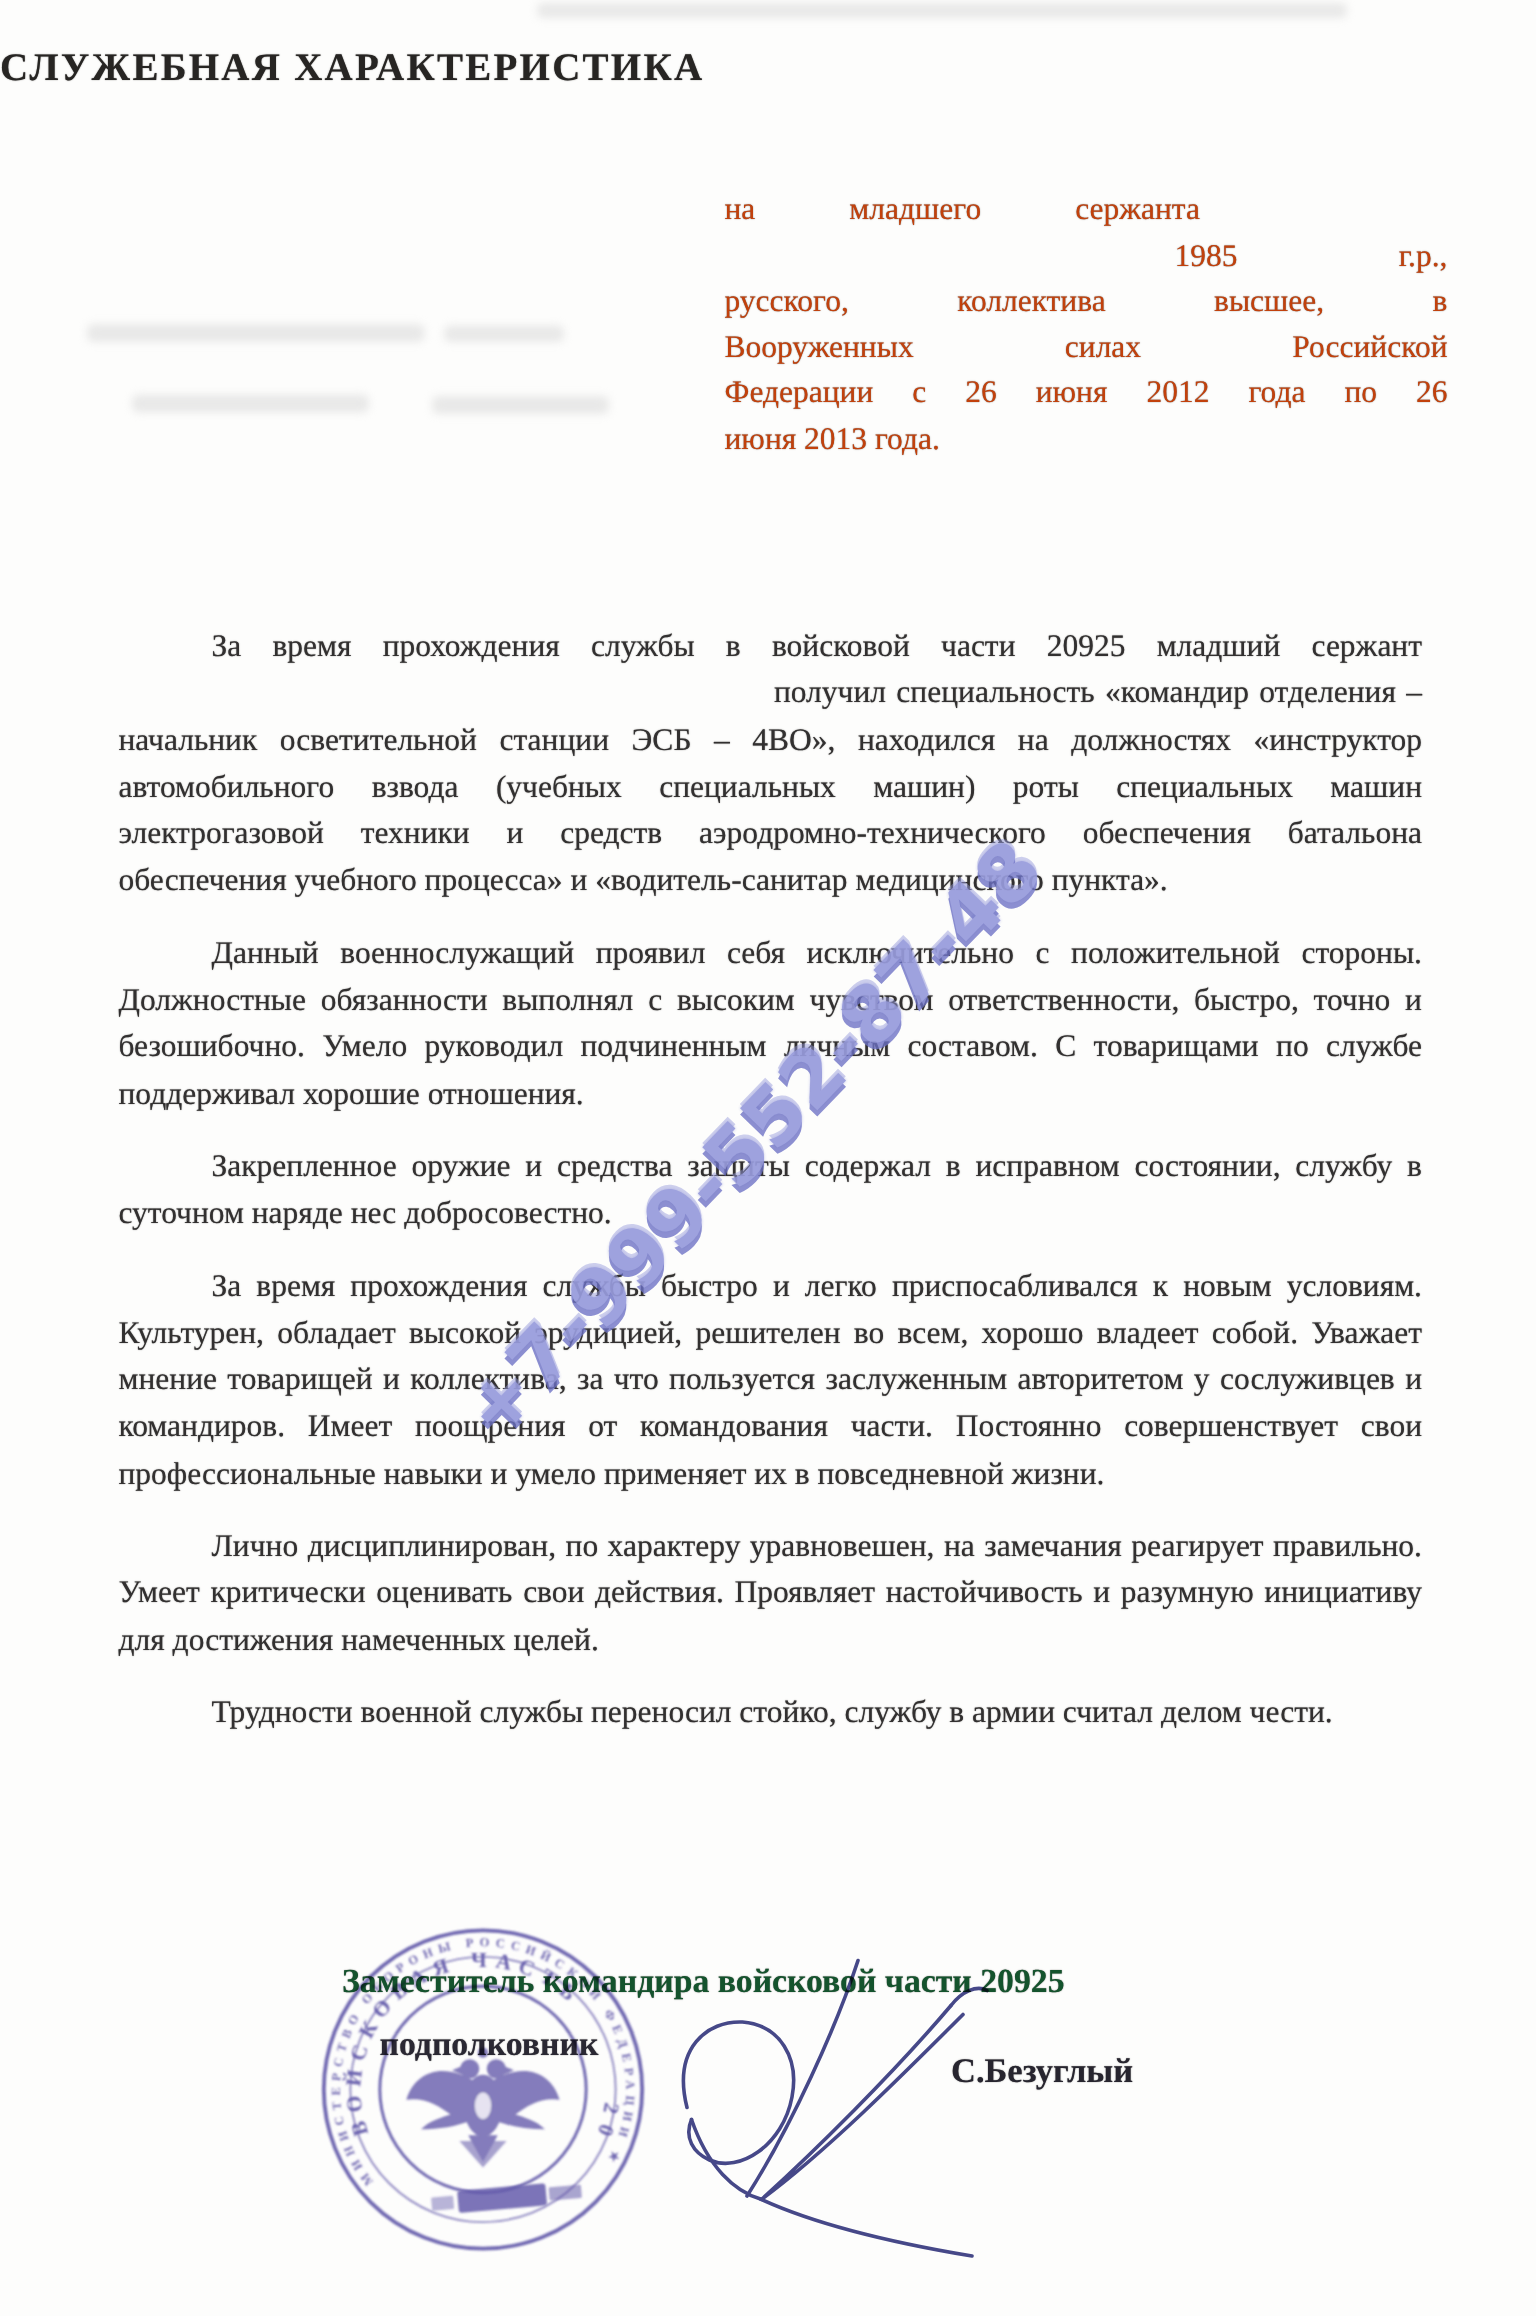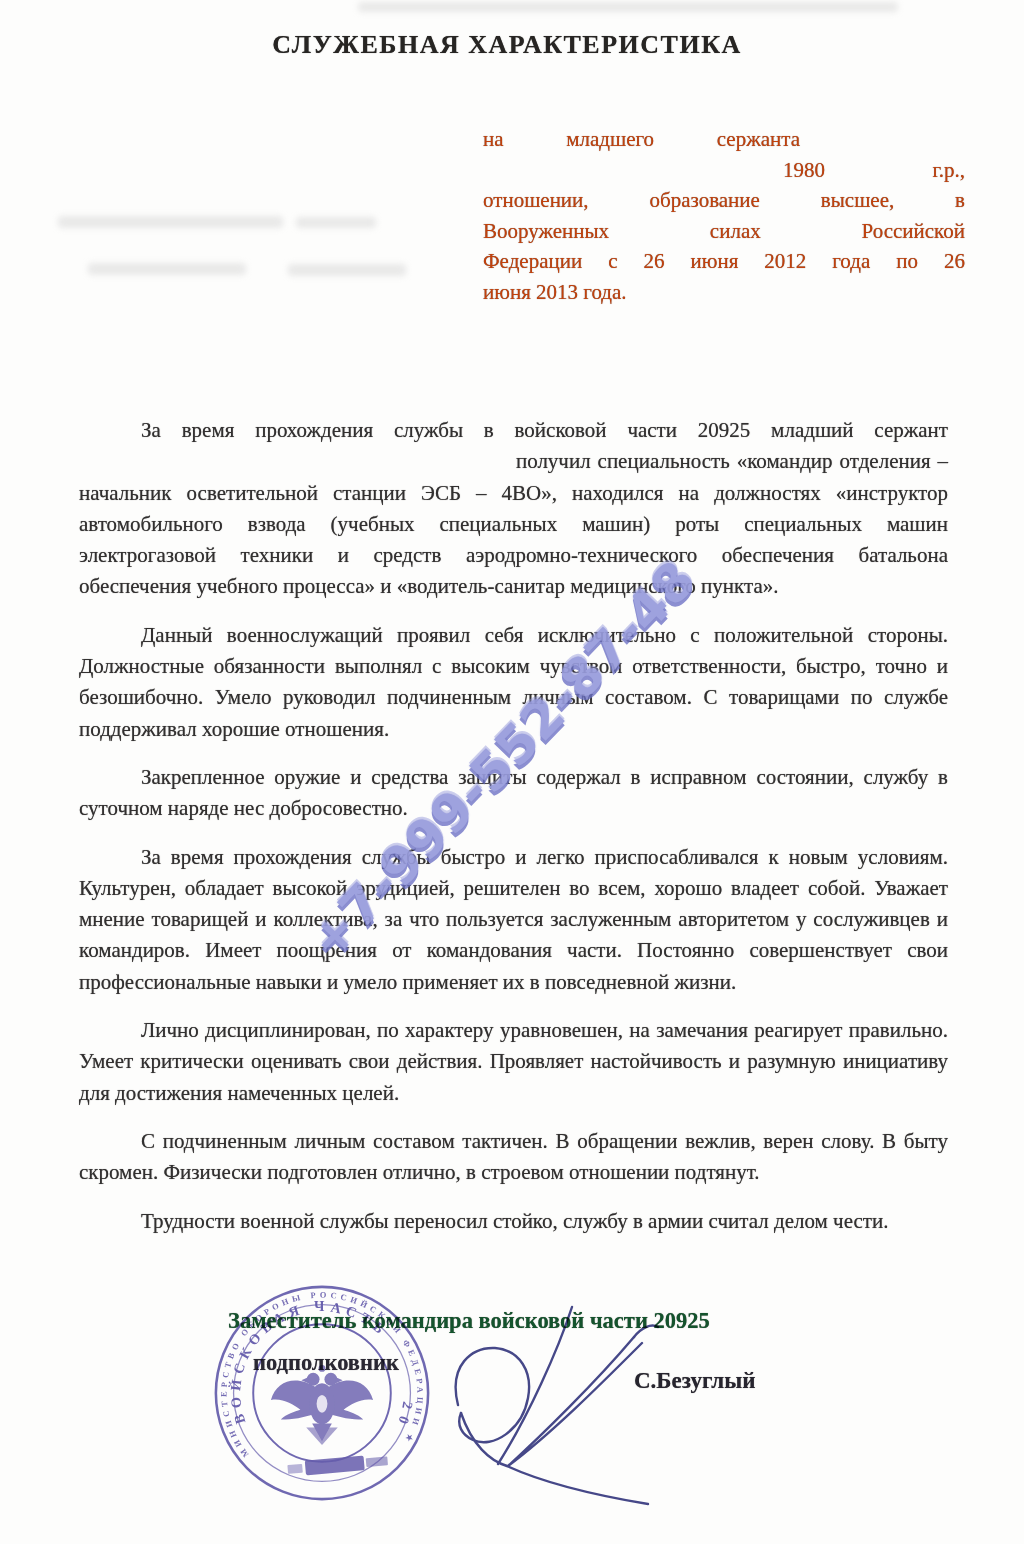--- a/index.html
+++ b/index.html
@@ -12,21 +12,21 @@
     position:relative;
     width:1024px; height:1544px;
     background:#fdfdfc;
     font-family:"Liberation Serif", serif;
     color:#2e2c2a;
   }
   .soft { text-shadow:0 0 0.8px rgba(50,48,46,0.75); }
 
   .doc-title {
     position:absolute; top:30px; left:0; width:1014px;
-    text-align:center;
+    text-align:left;
     font-size:26px; font-weight:bold; letter-spacing:1.5px;
     color:#272523;
   }
 
   
   .header-block {
     position:absolute; left:483px; top:124px; width:482px;
     font-size:21px; line-height:30.5px; color:#c2410c;
   }
   .hline { text-align:justify; text-align-last:justify; }
@@ -96,34 +96,33 @@
   <div class="artifact" style="left:358px; top:2px; width:540px; height:10px;"></div>
   <div class="artifact" style="left:58px; top:216px; width:225px; height:12px;"></div>
   <div class="artifact" style="left:296px; top:217px; width:80px; height:11px;"></div>
   <div class="artifact" style="left:88px; top:263px; width:158px; height:12px;"></div>
   <div class="artifact" style="left:288px; top:264px; width:118px; height:12px;"></div>
 
   <div class="doc-title soft">СЛУЖЕБНАЯ ХАРАКТЕРИСТИКА</div>
 
   <div class="header-block soft">
     <div class="hline"><span>на младшего сержанта</span><span class="spacer sp165"></span></div>
-    <div class="hline"><span class="spacer sp300"></span><span>1980 г.р.,</span></div>
-    <div class="hline">отношении, образование высшее, в</div>
+    <div class="hline"><span class="spacer sp300"></span><span>1985 г.р.,</span></div>
+    <div class="hline">русского, коллектива высшее, в</div>
     <div class="hline">Вооруженных силах Российской</div>
     <div class="hline">Федерации с 26 июня 2012 года по 26</div>
     <div class="hline left-last">июня 2013 года.</div>
   </div>
 
   <div class="body-block soft">
     <p><span>За время прохождения службы в войсковой части 20925 младший сержант</span> <span class="name-gap"></span> <span>получил специальность «командир отделения – начальник осветительной станции ЭСБ – 4ВО», находился на должностях «инструктор автомобильного взвода (учебных специальных машин) роты специальных машин электрогазовой техники и средств аэродромно-технического обеспечения батальона обеспечения учебного процесса» и «водитель-санитар медицинского пункта».</span></p>
     <p>Данный военнослужащий проявил себя исключительно с положительной стороны. Должностные обязанности выполнял с высоким чувством ответственности, быстро, точно и безошибочно. Умело руководил подчиненным личным составом. С товарищами по службе поддерживал хорошие отношения.</p>
     <p>Закрепленное оружие и средства защиты содержал в исправном состоянии, службу в суточном наряде нес добросовестно.</p>
     <p>За время прохождения службы быстро и легко приспосабливался к новым условиям. Культурен, обладает высокой эрудицией, решителен во всем, хорошо владеет собой. Уважает мнение товарищей и коллектива, за что пользуется заслуженным авторитетом у сослуживцев и командиров. Имеет поощрения от командования части. Постоянно совершенствует свои профессиональные навыки и умело применяет их в повседневной жизни.</p>
     <p>Лично дисциплинирован, по характеру уравновешен, на замечания реагирует правильно. Умеет критически оценивать свои действия. Проявляет настойчивость и разумную инициативу для достижения намеченных целей.</p>
-    <p>С подчиненным личным составом тактичен. В обращении вежлив, верен слову. В быту скромен. Физически подготовлен отлично, в строевом отношении подтянут.</p>
     <p>Трудности военной службы переносил стойко, службу в армии считал делом чести.</p>
   </div>
 
   <div class="sig-line1 soft">Заместитель командира войсковой части 20925</div>
   <div class="sig-rank soft">подполковник</div>
   <div class="sig-name soft">С.Безуглый</div>
 
   <div class="watermark">+7-999-552-87-48</div>
 
   <div class="stamp-wrap">

